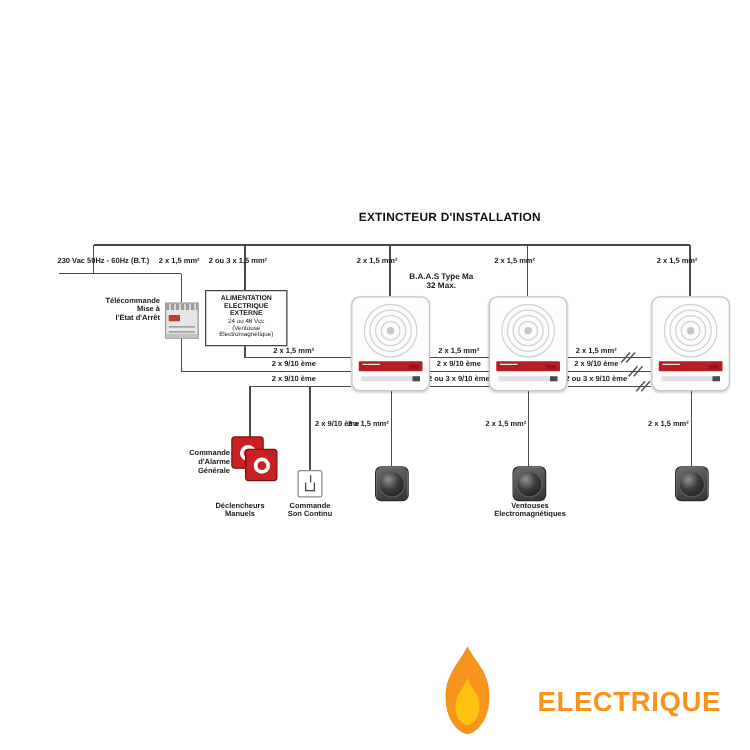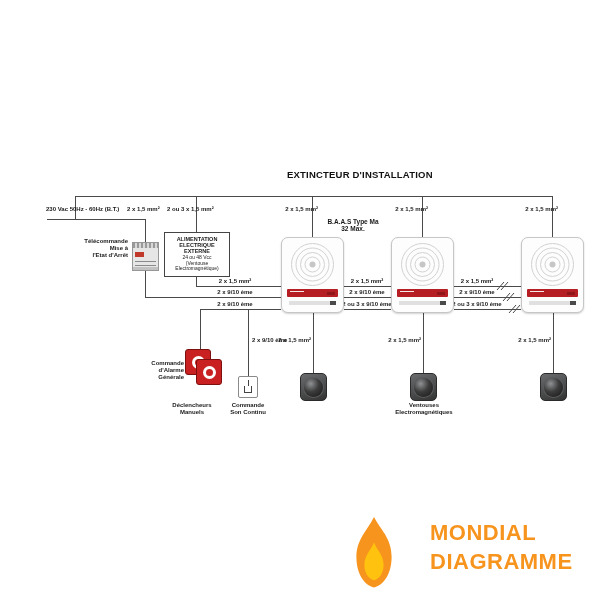--- a/index.html
+++ b/index.html
@@ -227,16 +227,15 @@
   <div class="vent" style="left:300px;"></div>
   <div class="vent" style="left:410px;"></div>
   <div class="vent" style="left:540px;"></div>
   <div class="lbl ctr pre" style="left:392px;top:402px;width:64px;">Ventouses
 Electromagnétiques</div>
 
   <svg id="flame" width="48" height="78" viewBox="0 0 60 94">
     <path fill="#F7941E" d="M30,2 C38,18 52,28 52,52 C52,74 41,88 30,90 C19,88 8,74 8,52 C8,30 22,18 30,2 Z"></path>
     <path fill="#FFC20E" d="M30,34 C34,44 42,50 42,62 C42,74 35,80 30,81 C25,80 18,74 18,62 C18,50 26,44 30,34 Z"></path>
   </svg>
-  <div id="logo-text1">MONDIAL</div>
-  <div id="logo-text2">DIAGRAMME</div>
+  <div id="logo-text2">ELECTRIQUE</div>
 
 </div>
 
 </body></html>

